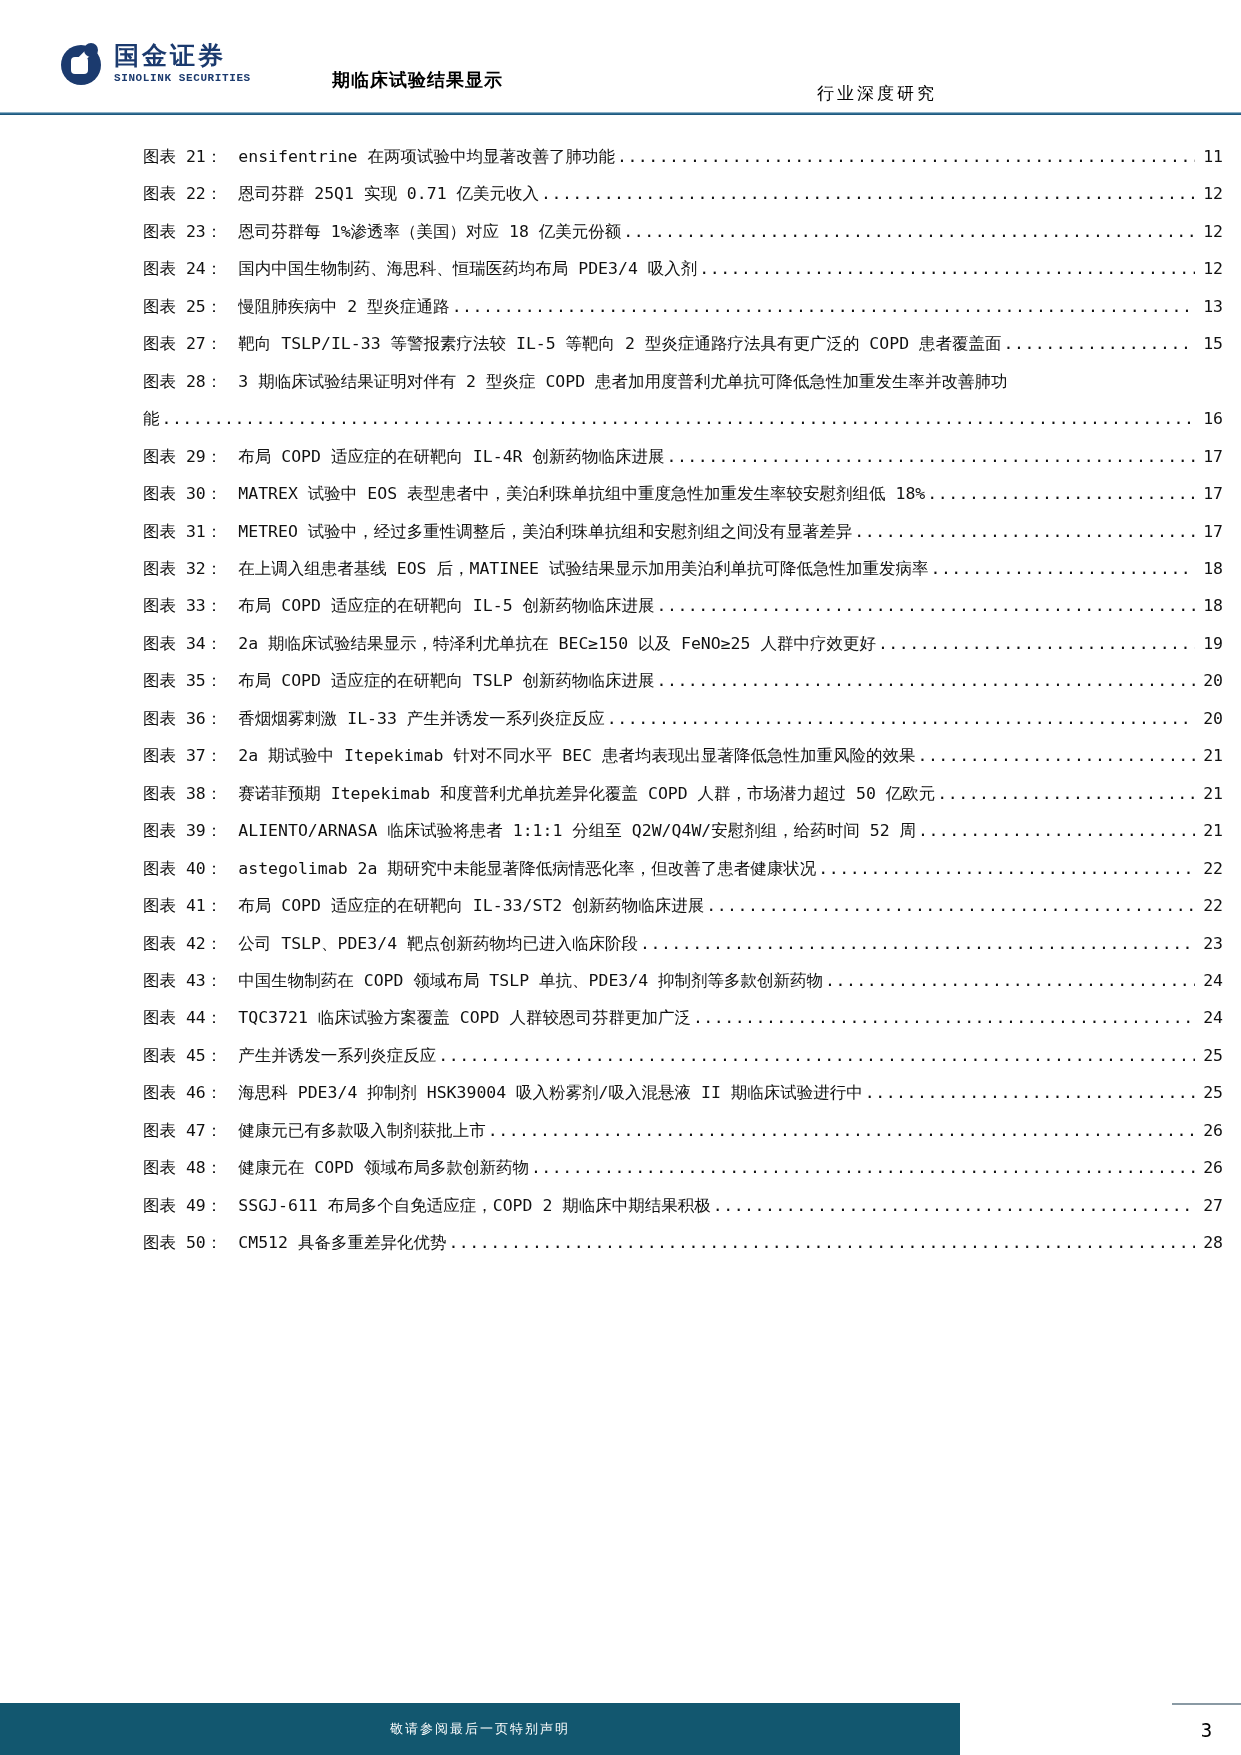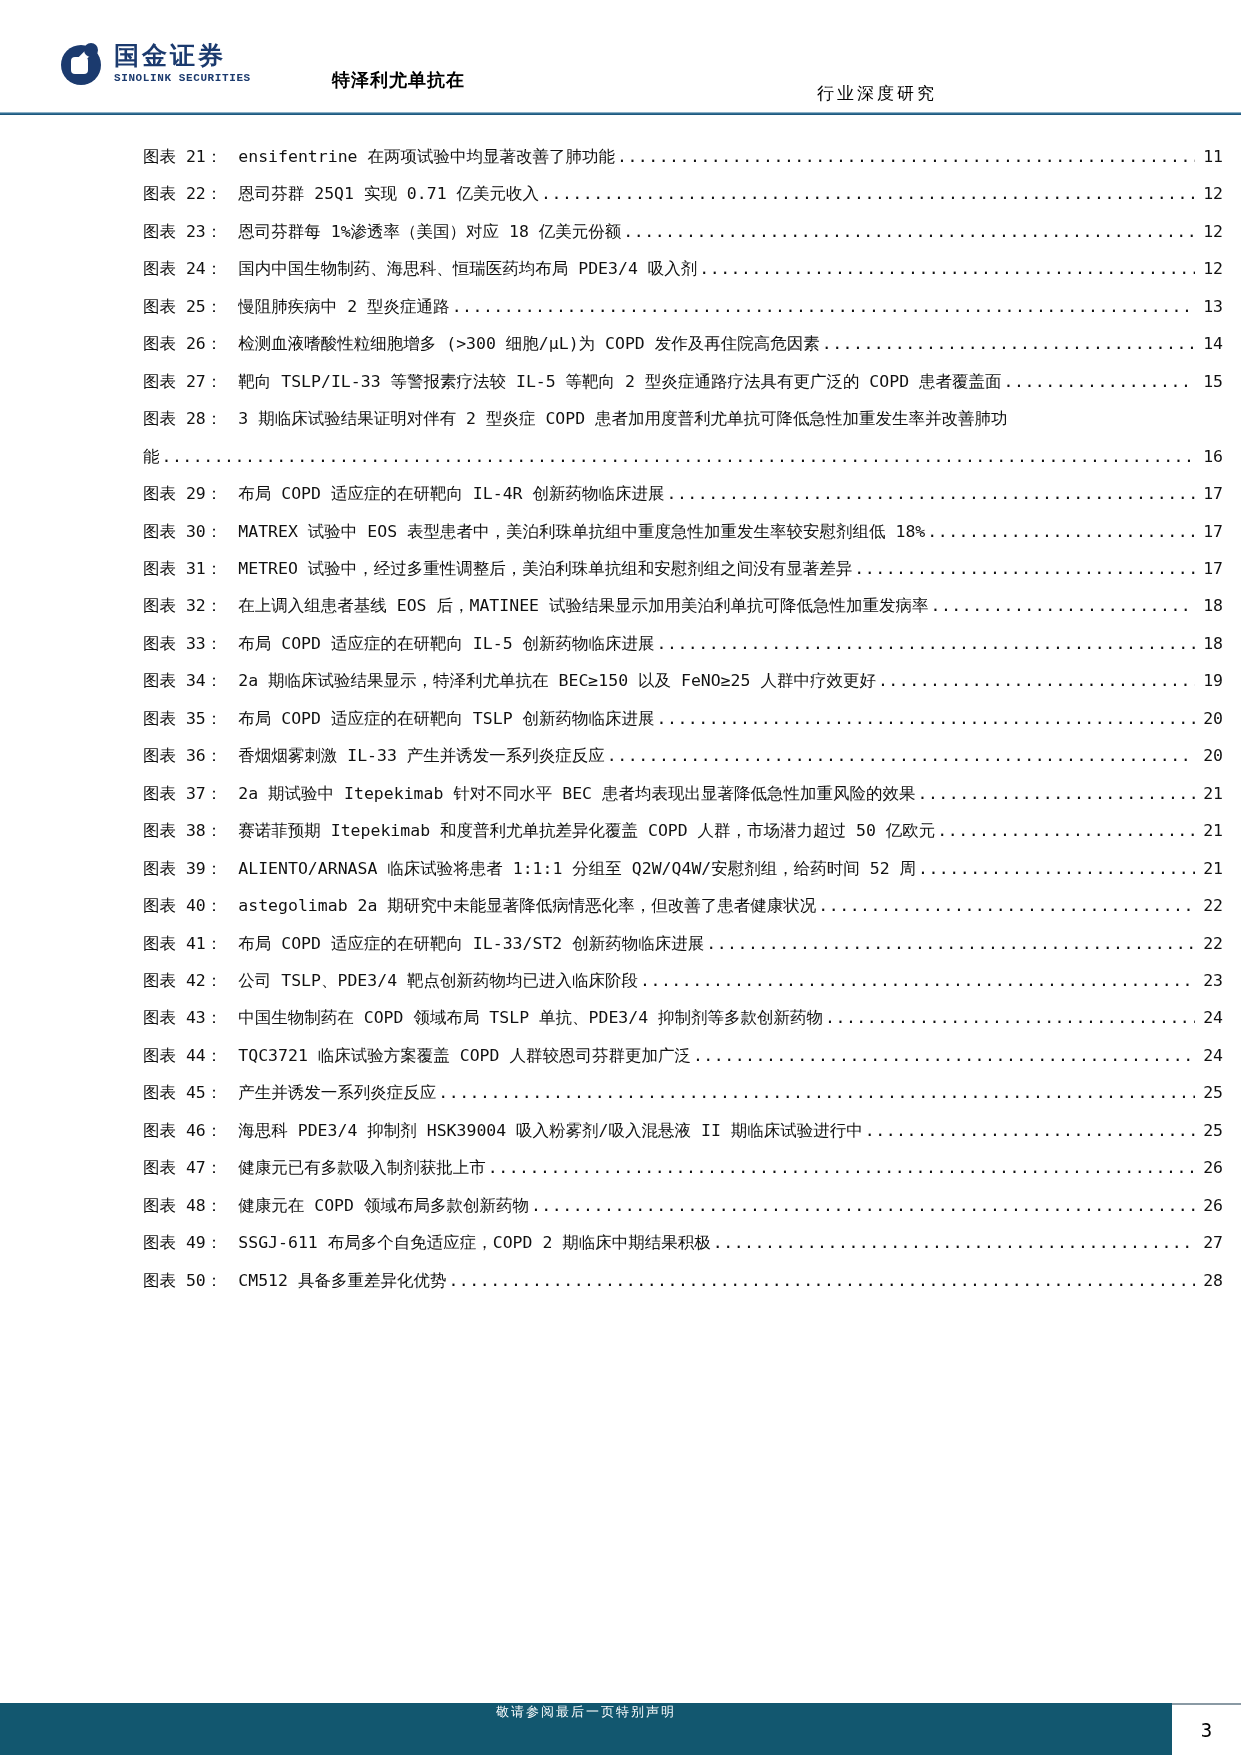--- a/index.html
+++ b/index.html
@@ -31,22 +31,22 @@
     font-size:16.5px;white-space:nowrap;}
   .toc-row .prefix{flex:0 0 auto;margin-right:16px;}
   .toc-row .title{flex:0 1 auto;overflow:hidden;text-align:right;}
   .toc-row .dots{flex:1 1 0;min-width:0;overflow:hidden;margin:0 2px;}
   .toc-row .dots::after{
     content:"..........................................................................................................................................";
     letter-spacing:0.5px;}
   .toc-row .page{flex:0 0 auto;text-align:right;min-width:26px;}
   
   .footer{position:absolute;left:0;top:1703px;width:1241px;height:52px;}
-  .footer-bar{position:absolute;left:0;top:0;width:1172px;height:52px;
-    background:#12576f;display:flex;align-items:flex-start;justify-content:center;}
+  .footer-bar{position:absolute;left:0;top:0;width:960px;height:52px;
+    background:#12576f;display:flex;align-items:center;justify-content:center;}
   .footer-disclaimer{font-family:"DejaVu Serif","Liberation Serif",serif;
     color:#ffffff;font-size:13px;letter-spacing:2px;}
   .footer-pagebox{position:absolute;right:0;top:0;width:69px;height:52px;
     background:#ffffff;border-top:2px solid #8a9aa4;box-sizing:border-box;
     display:flex;align-items:center;justify-content:center;}
   .footer-pagenum{font-size:19px;color:#000;}
 </style>
 </head>
 <body>
 
@@ -56,21 +56,21 @@
       <circle cx="21" cy="23" r="20" fill="#1b3a6e"></circle>
       <rect x="25" y="-6" width="7" height="34" rx="3" transform="rotate(45 28 10)" fill="#ffffff"></rect>
       <circle cx="31" cy="8" r="7" fill="#1b3a6e"></circle>
       <rect x="11" y="15" width="17" height="17" rx="4" fill="#ffffff"></rect>
     </svg>
     <div class="logo-text">
       <span class="logo-cn">国金证券</span>
       <span class="logo-en">SINOLINK SECURITIES</span>
     </div>
   </div>
-  <div class="header-center">特泽利尤单抗在</div>
+  <div class="header-center">期临床试验结果显示</div>
   <div class="header-right">行业深度研究</div>
   <div class="header-rule"></div>
 </div>
 
 <div class="toc" id="toc">
     <div class="toc-row">
     <span class="prefix">图表 21：</span>
     <span class="title">ensifentrine 在两项试验中均显著改善了肺功能</span>
     <span class="dots"></span>
     <span class="page">11</span>
@@ -93,26 +93,20 @@
     <span class="dots"></span>
     <span class="page">12</span>
   </div>
     <div class="toc-row">
     <span class="prefix">图表 25：</span>
     <span class="title">慢阻肺疾病中 2 型炎症通路</span>
     <span class="dots"></span>
     <span class="page">13</span>
   </div>
     <div class="toc-row">
-    <span class="prefix">图表 26：</span>
-    <span class="title">检测血液嗜酸性粒细胞增多 (&gt;300 细胞/μL)为 COPD 发作及再住院高危因素</span>
-    <span class="dots"></span>
-    <span class="page">14</span>
-  </div>
-    <div class="toc-row">
     <span class="prefix">图表 27：</span>
     <span class="title">靶向 TSLP/IL-33 等警报素疗法较 IL-5 等靶向 2 型炎症通路疗法具有更广泛的 COPD 患者覆盖面</span>
     <span class="dots"></span>
     <span class="page">15</span>
   </div>
     <div class="toc-row no-leader">
     <span class="prefix">图表 28：</span>
     <span class="title">3 期临床试验结果证明对伴有 2 型炎症 COPD 患者加用度普利尤单抗可降低急性加重发生率并改善肺功</span>
 
   </div>

